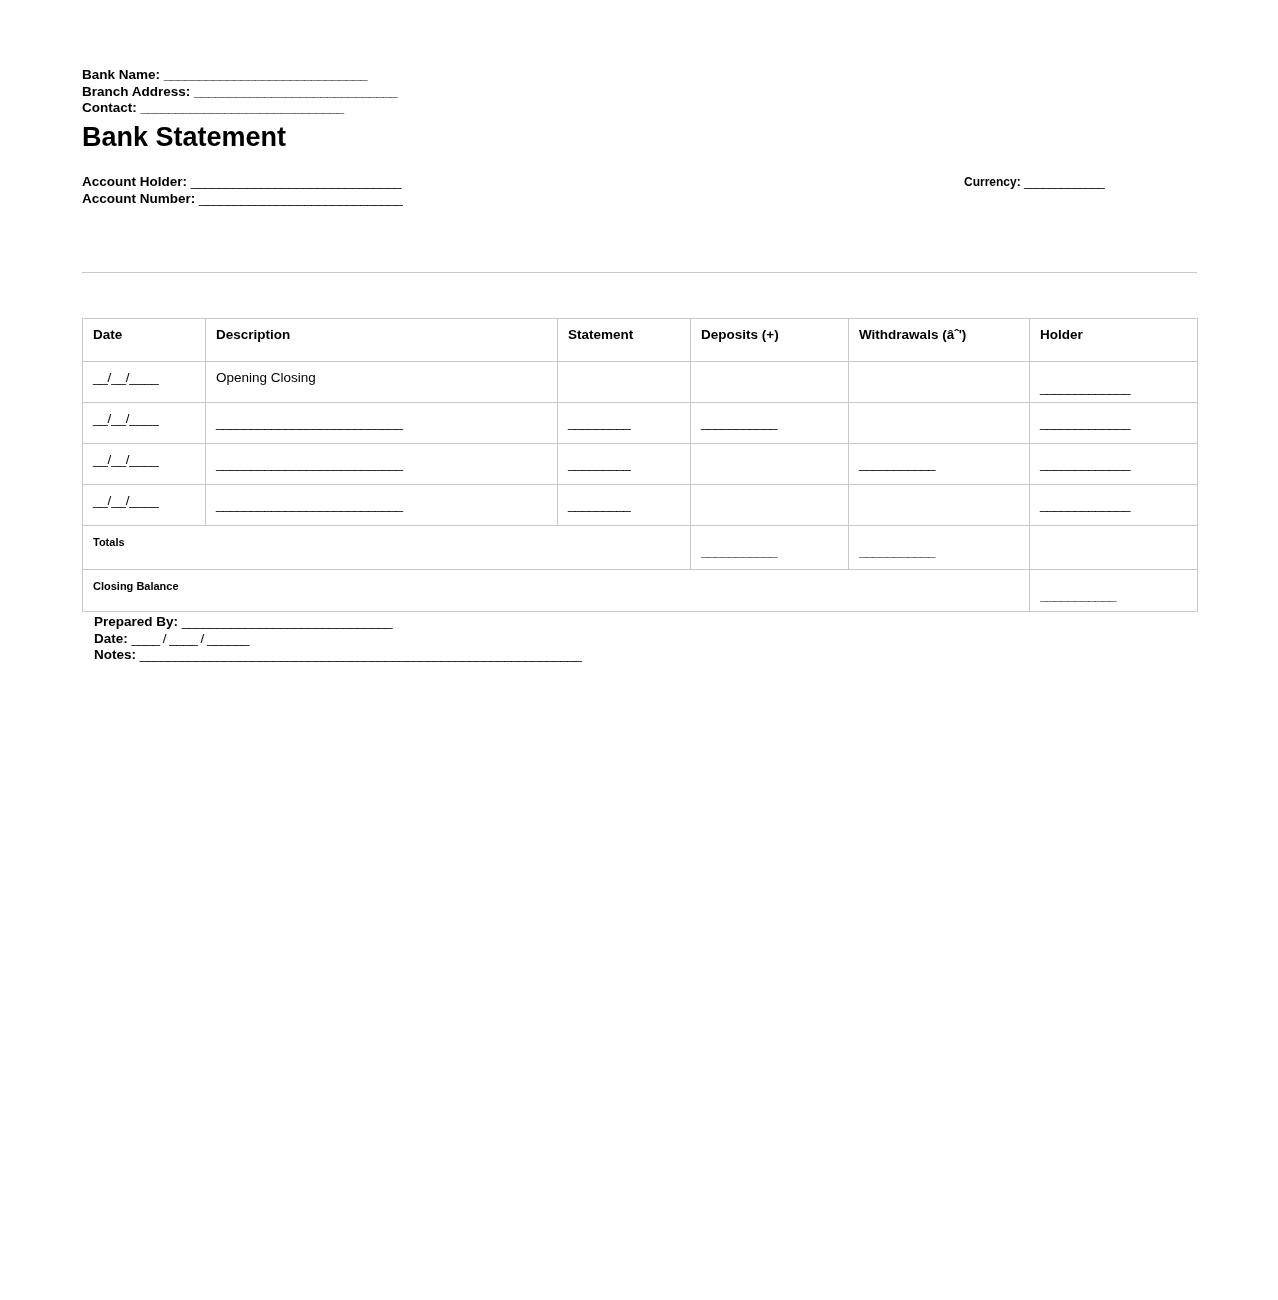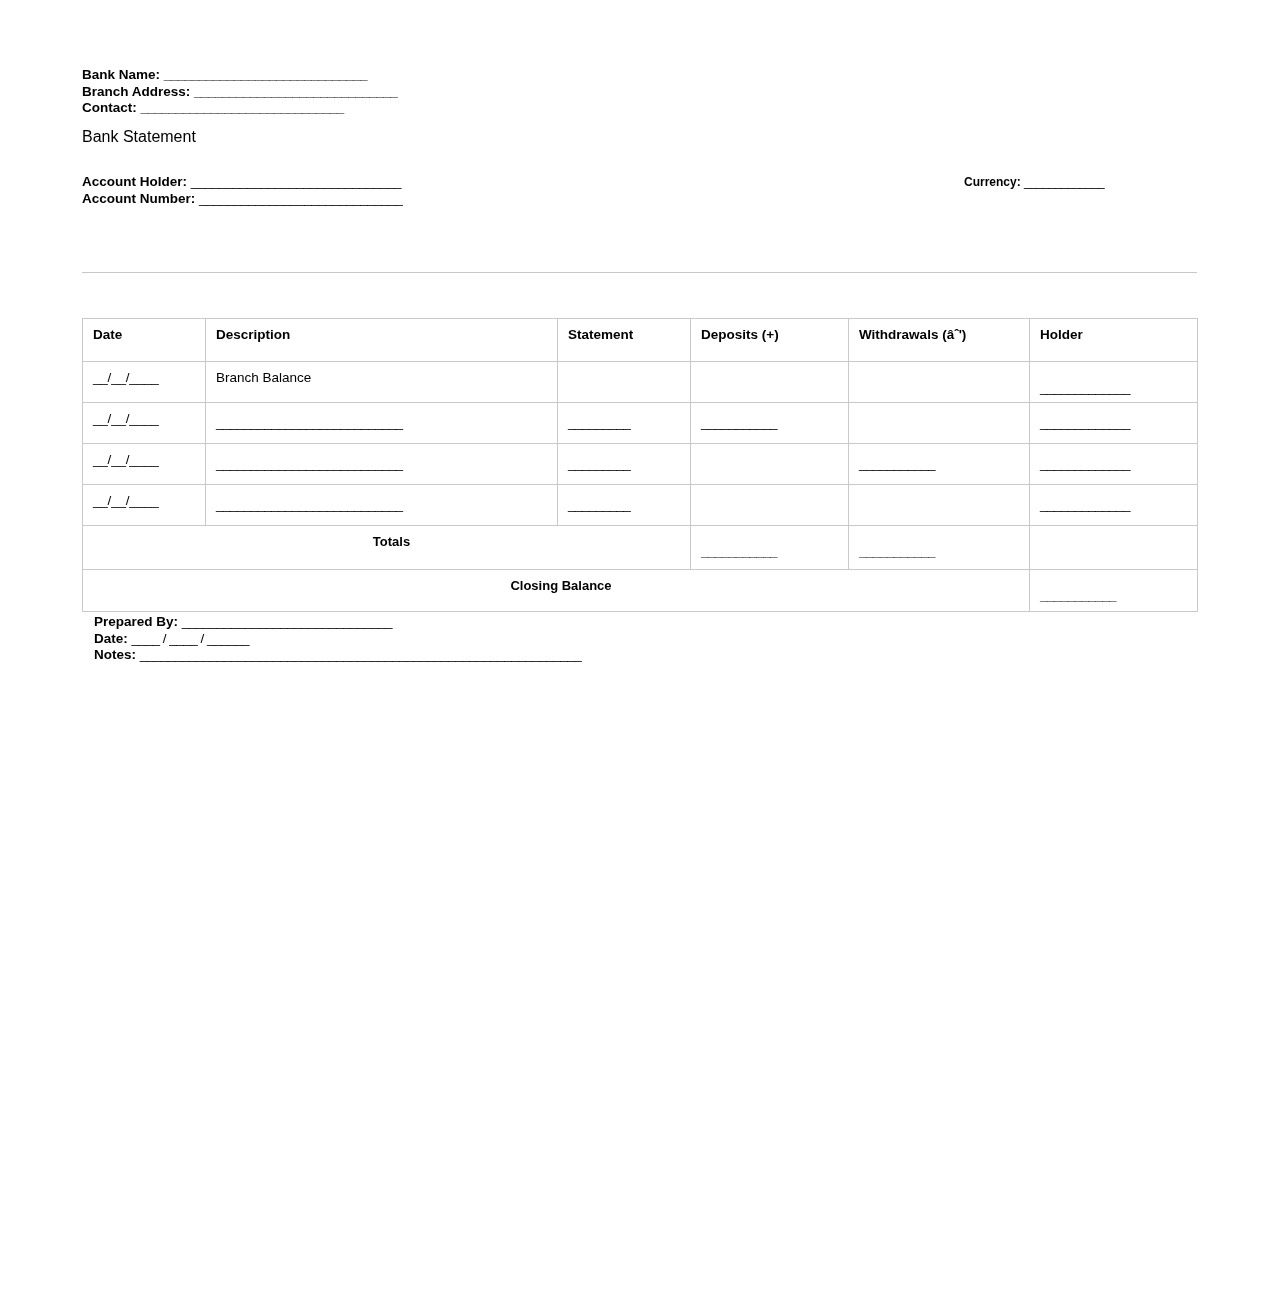--- a/index.html
+++ b/index.html
@@ -41,22 +41,22 @@
     letter-spacing: -0.5px;
   }
   .hdr-line .blank {
     font-weight: bold;
   }
 
   .doc-title {
     position: absolute;
     left: 82px;
     top: 122px;
-    font-size: 16px;
-    font-weight: normal;
+    font-size: 27px;
+    font-weight: bold;
     line-height: 30px;
     white-space: pre;
   }
 
   .acct-block {
     position: absolute;
     left: 82px;
     top: 174px;
     width: 900px;
   }
@@ -138,25 +138,24 @@
     white-space: pre;
     letter-spacing: -0.6px;
     padding-top: 4px;
   }
   .cell-blank.pad-r {
     padding-top: 10px;
   }
 
   .lbl-bold {
     display: block;
-    font-size: 13px;
-    font-weight: bold;
-    line-height: 20px;
-    white-space: pre;
-    text-align: center;
+    font-size: 11px;
+    font-weight: bold;
+    line-height: 20px;
+    white-space: pre;
   }
   .blank-bold {
     display: block;
     font-size: 13.5px;
     font-weight: bold;
     line-height: 20px;
     white-space: pre;
     letter-spacing: -0.6px;
     padding-top: 10px;
   }
@@ -218,21 +217,21 @@
         <th>Holder</th>
       </tr>
     </thead>
     <tbody>
 
       <tr>
         <td>
             <span class="cell-date">__/__/____</span>
           </td>
         <td>
-            <span class="cell-txt">Branch Balance</span>
+            <span class="cell-txt">Opening Closing</span>
           </td>
         <td>
             <span class="cell-blank"></span>
           </td>
         <td>
             <span class="cell-blank"></span>
           </td>
         <td>
             <span class="cell-blank"></span>
           </td>

